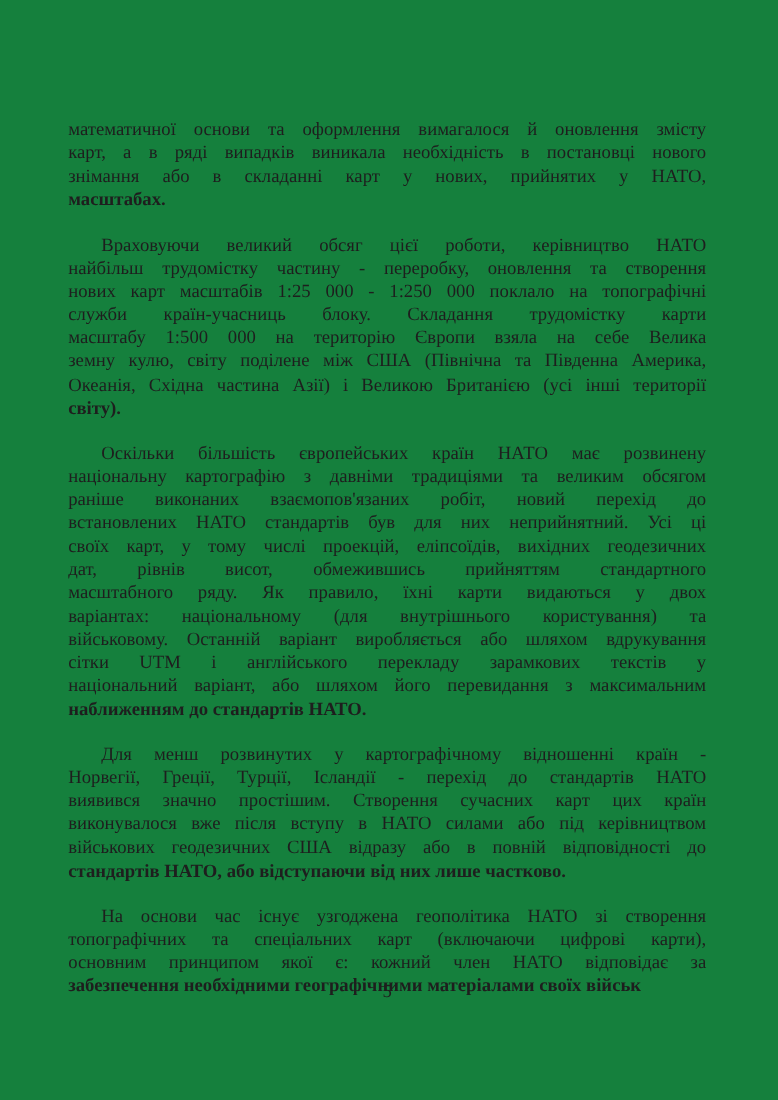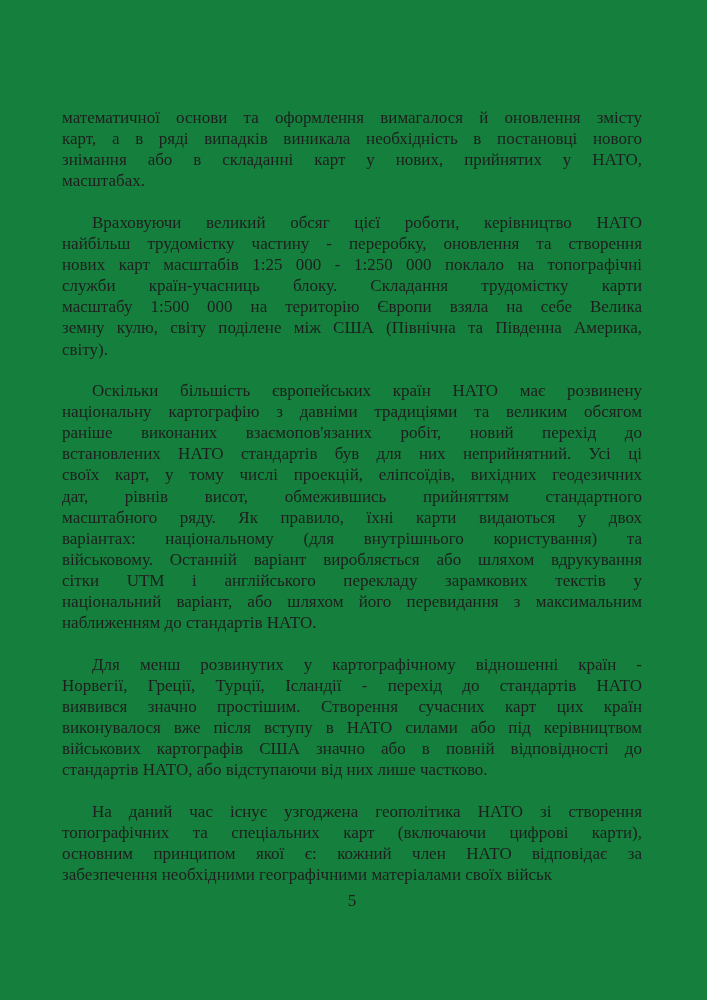--- a/index.html
+++ b/index.html
@@ -29,20 +29,21 @@
     margin: 0;
     padding: 0;
   }
   .line {
     display: block;
     text-align: justify;
     text-align-last: justify;
   }
   .line.last {
     text-align-last: left;
+    font-weight: bold;
   }
   p.para.indent .line:first-child {
     text-indent: 30px;
     margin-top: 20px;
   }
   .page-number {
     position: absolute;
     left: 62px;
     top: 890px;
     width: 580px;
@@ -62,20 +63,21 @@
         <span class="line">знімання або в складанні карт у нових, прийнятих у НАТО,</span>
         <span class="line last">масштабах.</span>
       </p>
       <p class="para indent">
         <span class="line">Враховуючи великий обсяг цієї роботи, керівництво НАТО</span>
         <span class="line">найбільш трудомістку частину - переробку, оновлення та створення</span>
         <span class="line">нових карт масштабів 1:25 000 - 1:250 000 поклало на топографічні</span>
         <span class="line">служби країн-учасниць блоку. Складання трудомістку карти</span>
         <span class="line">масштабу 1:500 000 на територію Європи взяла на себе Велика</span>
         <span class="line">земну кулю, світу поділене між США (Північна та Південна Америка,</span>
+        <span class="line">Океанія, Східна частина Азії) і Великою Британією (усі інші території</span>
         <span class="line last">світу).</span>
       </p>
       <p class="para indent">
         <span class="line">Оскільки більшість європейських країн НАТО має розвинену</span>
         <span class="line">національну картографію з давніми традиціями та великим обсягом</span>
         <span class="line">раніше виконаних взаємопов'язаних робіт, новий перехід до</span>
         <span class="line">встановлених НАТО стандартів був для них неприйнятний. Усі ці</span>
         <span class="line">своїх карт, у тому числі проекцій, еліпсоїдів, вихідних геодезичних</span>
         <span class="line">дат, рівнів висот, обмежившись прийняттям стандартного</span>
         <span class="line">масштабного ряду. Як правило, їхні карти видаються у двох</span>
@@ -83,24 +85,24 @@
         <span class="line">військовому. Останній варіант виробляється або шляхом вдрукування</span>
         <span class="line">сітки UTM і англійського перекладу зарамкових текстів у</span>
         <span class="line">національний варіант, або шляхом його перевидання з максимальним</span>
         <span class="line last">наближенням до стандартів НАТО.</span>
       </p>
       <p class="para indent">
         <span class="line">Для менш розвинутих у картографічному відношенні країн -</span>
         <span class="line">Норвегії, Греції, Турції, Ісландії - перехід до стандартів НАТО</span>
         <span class="line">виявився значно простішим. Створення сучасних карт цих країн</span>
         <span class="line">виконувалося вже після вступу в НАТО силами або під керівництвом</span>
-        <span class="line">військових картографів США значно або в повній відповідності до</span>
+        <span class="line">військових геодезичних США відразу або в повній відповідності до</span>
         <span class="line last">стандартів НАТО, або відступаючи від них лише частково.</span>
       </p>
       <p class="para indent">
-        <span class="line">На даний час існує узгоджена геополітика НАТО зі створення</span>
+        <span class="line">На основи час існує узгоджена геополітика НАТО зі створення</span>
         <span class="line">топографічних та спеціальних карт (включаючи цифрові карти),</span>
         <span class="line">основним принципом якої є: кожний член НАТО відповідає за</span>
         <span class="line last">забезпечення необхідними географічними матеріалами своїх військ</span>
       </p>
     </div>
   <div class="page-number">5</div>
 </div>
 
 </body></html>

